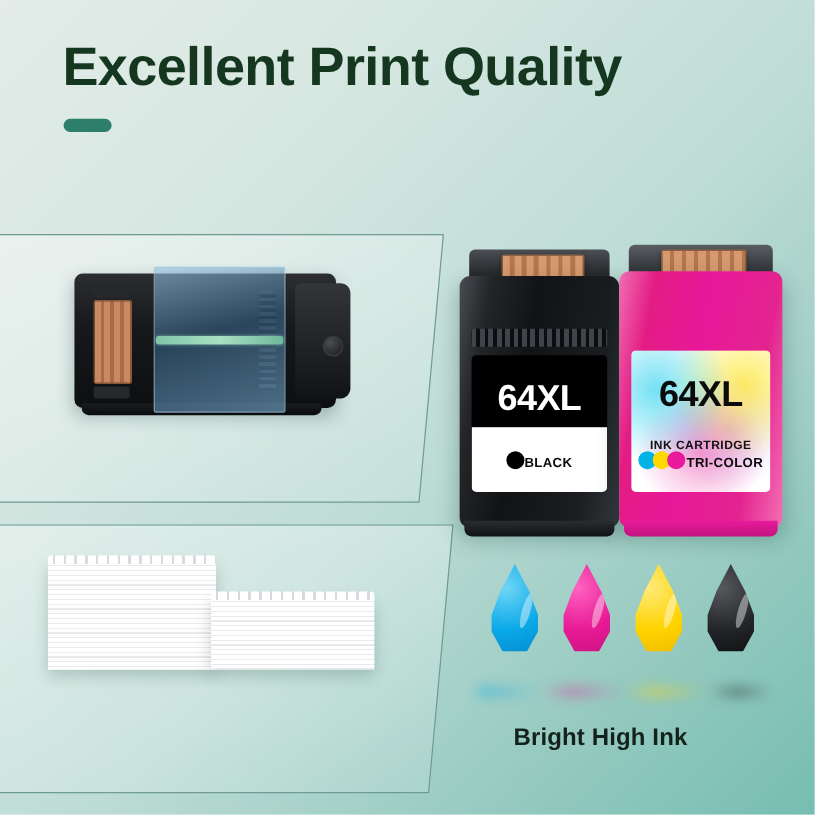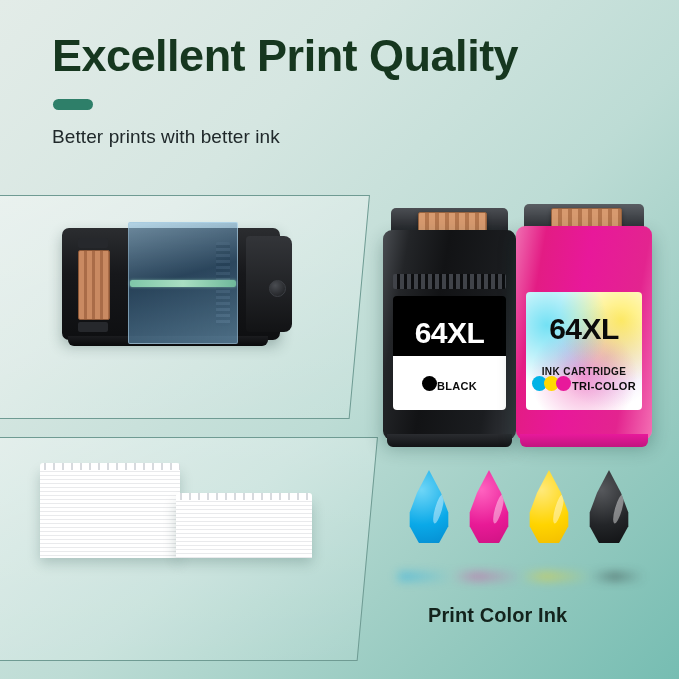--- a/index.html
+++ b/index.html
@@ -267,21 +267,20 @@
   }
 </style>
 </head>
 <body>
 
 <div id="poster">
 
   <div class="header">
     <div class="title">Excellent Print Quality</div>
     <div class="accent-dash"></div>
-    <div class="subtitle">Better prints with better ink</div>
   </div>
 
   <div class="panel panel-top"></div>
   <div class="panel panel-bottom"></div>
 
   <div class="printhead">
     <div class="ph-base"></div>
     <div class="ph-rightblock">
       <div class="ph-knob"></div>
     </div>
@@ -340,15 +339,15 @@
   </div>
 
   <div class="drops">
     <div class="drop drop-c"></div>
     <div class="drop drop-m"></div>
     <div class="drop drop-y"></div>
     <div class="drop drop-k"></div>
   </div>
   <div class="drops-reflection"></div>
 
-  <div class="feat-label lbl-bright">Print Color Ink</div>
+  <div class="feat-label lbl-bright">Bright High Ink</div>
 
 </div>
 
 </body></html>

